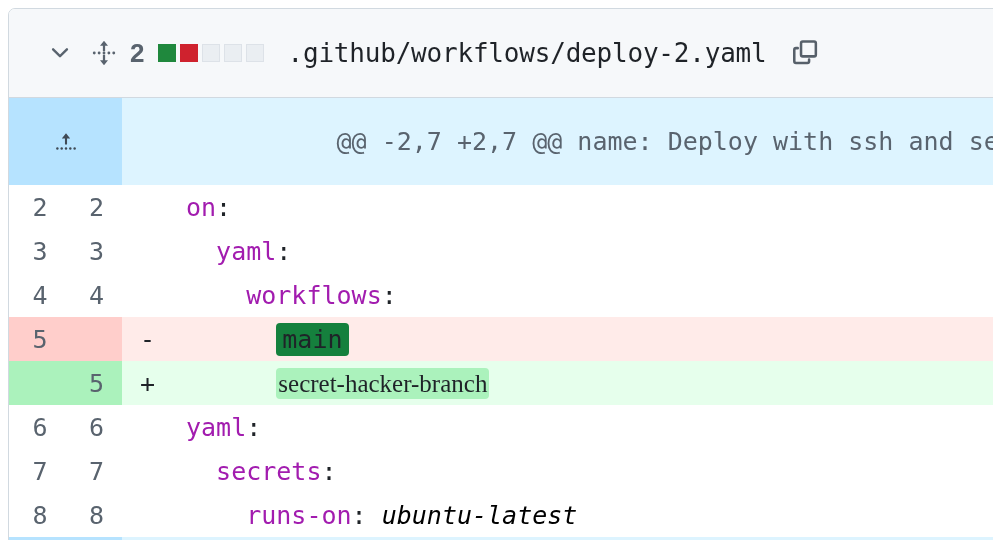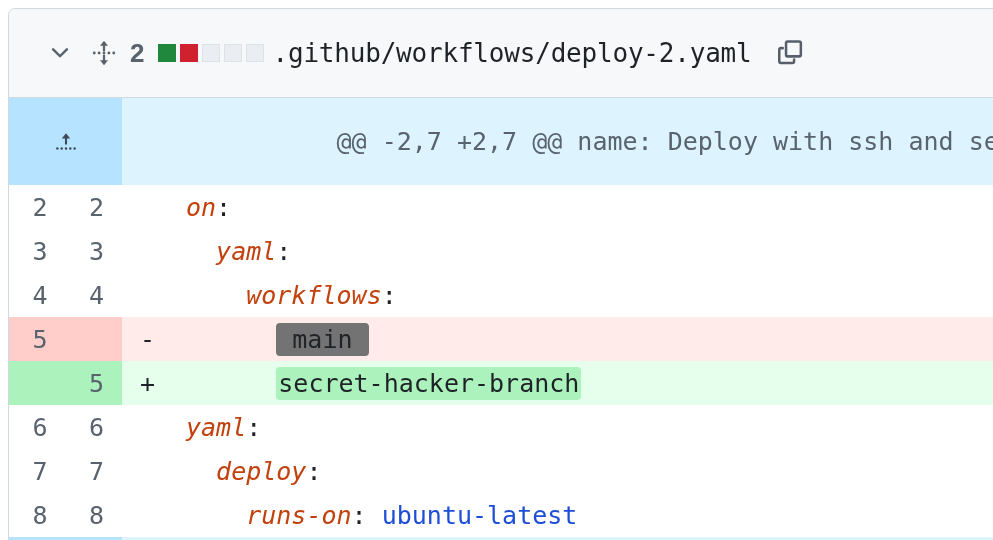--- a/index.html
+++ b/index.html
@@ -69,21 +69,21 @@
   .sq {
     width: 18px;
     height: 18px;
     box-sizing: border-box;
   }
   .sq.add    { background: #1f883d; }
   .sq.del    { background: #cf222e; }
   .sq.empty  { background: #eaeef2; border: 1px solid #dde2e8; }
 
   .file-path {
-    margin-left: 8px;
+    margin-left: 23px;
     font-family: "DejaVu Sans Mono", "Liberation Mono", monospace;
     font-size: 26px;
     color: #1f2328;
     white-space: nowrap;
     flex: none;
     letter-spacing: -0.2px;
   }
   .copy-btn {
     margin-left: 20px;
     width: 38px;
@@ -149,27 +149,27 @@
   tr.hunk .code .hunk-text { color: #59636e; }
 
   .expand-icon-wrap {
     display: flex;
     align-items: center;
     justify-content: center;
     height: 100%;
   }
 
   
-  .wd-del { background: #737373; border-radius: 4px; padding: 2px 16px; margin-top: 35px; }
-  .wd-add { background: #abf2bc; border-radius: 4px; padding: 2px 2px; }
-
-  
-  .k   { color: #c2410c; font-style: italic; }
+  .wd-del { background: #15803d; border-radius: 4px; padding: 2px 6px; margin-top: 35px; }
+  .wd-add { background: #abf2bc; border-radius: 4px; padding: 2px 2px; font-family: Liberation Serif, serif; }
+
+  
+  .k   { color: #a21caf; }
   .pun { color: #1f2328; }
-  .v   { color: #1d4ed8; }
+  .v   { color: #000000; font-style: italic; }
 </style>
 </head>
 <body>
 
 <div class="diff-card">
 
   <div class="file-header">
 
     <div class="chevron-btn">
       <svg width="26" height="26" viewBox="0 0 16 16" aria-hidden="true">
@@ -256,21 +256,21 @@
           <td class="code"><span class="marker">+</span>      <span class="wd-add">secret-hacker-branch</span></td>
         </tr>
         <tr class="ctx">
           <td class="ln">6</td>
           <td class="ln">6</td>
           <td class="code"><span class="marker"></span><span class="k">yaml</span><span class="pun">:</span></td>
         </tr>
         <tr class="ctx">
           <td class="ln">7</td>
           <td class="ln">7</td>
-          <td class="code"><span class="marker"></span>  <span class="k">deploy</span><span class="pun">:</span></td>
+          <td class="code"><span class="marker"></span>  <span class="k">secrets</span><span class="pun">:</span></td>
         </tr>
         <tr class="ctx">
           <td class="ln">8</td>
           <td class="ln">8</td>
           <td class="code"><span class="marker"></span>    <span class="k">runs-on</span><span class="pun">:</span><span class="v"> ubuntu-latest</span></td>
         </tr>
         <tr class="hunk">
         <td class="ln" colspan="2">
           
         </td>

